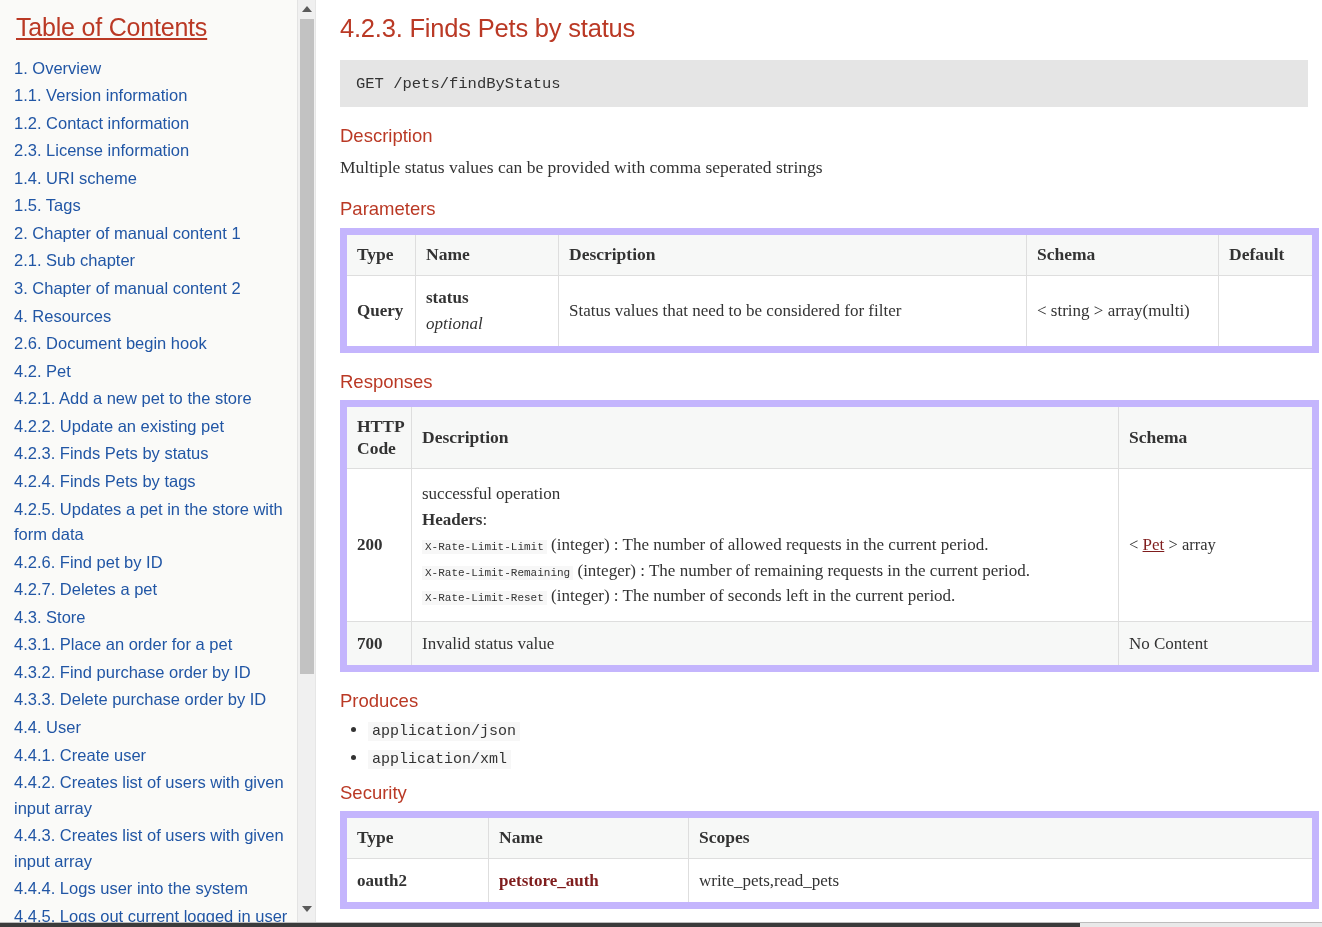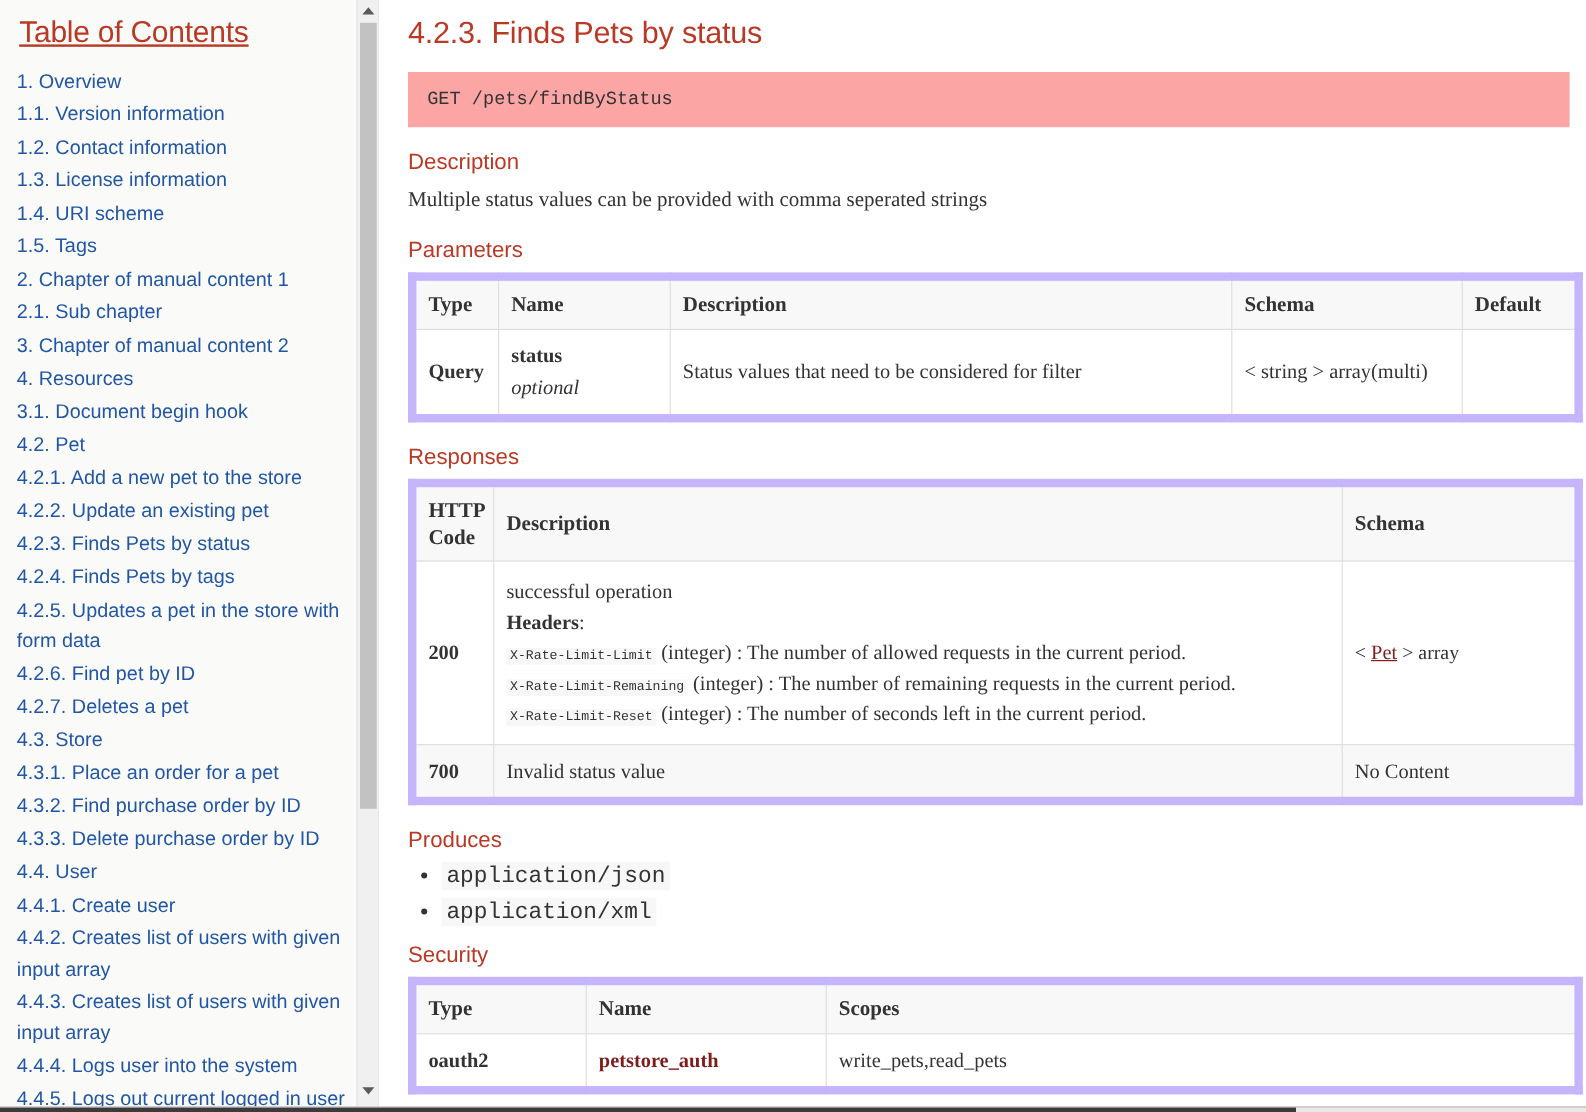--- a/index.html
+++ b/index.html
@@ -100,21 +100,21 @@
   h1.page-title {
     font-family: "Liberation Sans", sans-serif;
     font-size: 25.5px;
     font-weight: 400;
     color: #ba3925;
     margin: 0 0 18px 0;
     letter-spacing: -0.2px;
     line-height: 1.1;
   }
   .listingblock {
-    background: #fca5a5;
+    background: #e5e5e5;
     padding: 14px 16px;
     margin: 0 0 18px 0;
   }
   .listingblock code {
     font-family: "Liberation Mono", monospace;
     font-size: 15.5px;
     color: #333333;
     white-space: pre;
   }
   h2.sect-title {
@@ -179,21 +179,21 @@
     padding-left: 28px;
     font-family: "Liberation Serif", serif;
   }
   ul.produces-list li {
     margin: 0 0 8px 0;
     font-size: 17px;
     color: #333333;
   }
   ul.produces-list li code {
     font-family: "Liberation Mono", monospace;
-    font-size: 19px;
+    font-size: 15px;
     background: #f7f7f7;
     padding: 1px 4px;
     color: #333333;
   }
 
   
   #h-scroll {
     position: absolute;
     left: 0; bottom: 0;
     width: 1322px; height: 5px;
@@ -220,42 +220,42 @@
           <li class="toc-item">
             <a href="#" class="toc-link lvl1">1. Overview</a>
           </li>
           <li class="toc-item">
             <a href="#" class="toc-link lvl2">1.1. Version information</a>
           </li>
           <li class="toc-item">
             <a href="#" class="toc-link lvl2">1.2. Contact information</a>
           </li>
           <li class="toc-item">
-            <a href="#" class="toc-link lvl2">1.3. License information</a>
+            <a href="#" class="toc-link lvl2">2.3. License information</a>
           </li>
           <li class="toc-item">
             <a href="#" class="toc-link lvl2">1.4. URI scheme</a>
           </li>
           <li class="toc-item">
             <a href="#" class="toc-link lvl2">1.5. Tags</a>
           </li>
           <li class="toc-item">
             <a href="#" class="toc-link lvl1">2. Chapter of manual content 1</a>
           </li>
           <li class="toc-item">
             <a href="#" class="toc-link lvl2">2.1. Sub chapter</a>
           </li>
           <li class="toc-item">
             <a href="#" class="toc-link lvl1">3. Chapter of manual content 2</a>
           </li>
           <li class="toc-item">
             <a href="#" class="toc-link lvl1">4. Resources</a>
           </li>
           <li class="toc-item">
-            <a href="#" class="toc-link lvl2">3.1. Document begin hook</a>
+            <a href="#" class="toc-link lvl2">2.6. Document begin hook</a>
           </li>
           <li class="toc-item">
             <a href="#" class="toc-link lvl2">4.2. Pet</a>
           </li>
           <li class="toc-item">
             <a href="#" class="toc-link lvl3">4.2.1. Add a new pet to the store</a>
           </li>
           <li class="toc-item">
             <a href="#" class="toc-link lvl3">4.2.2. Update an existing pet</a>
           </li>

